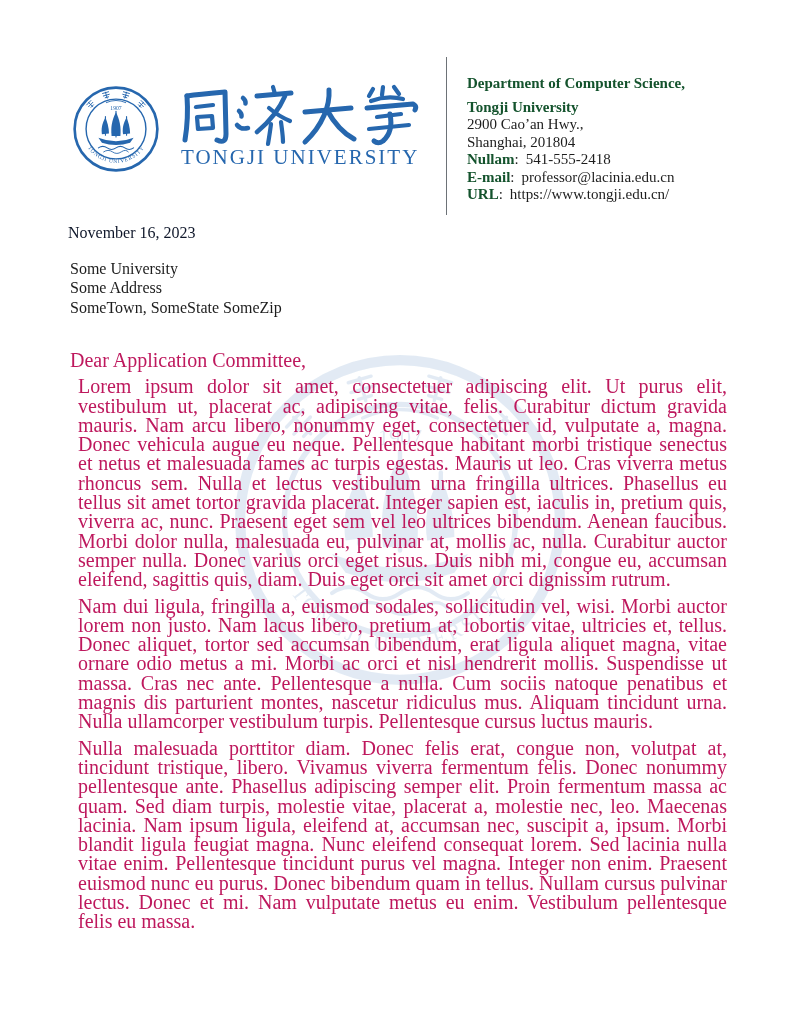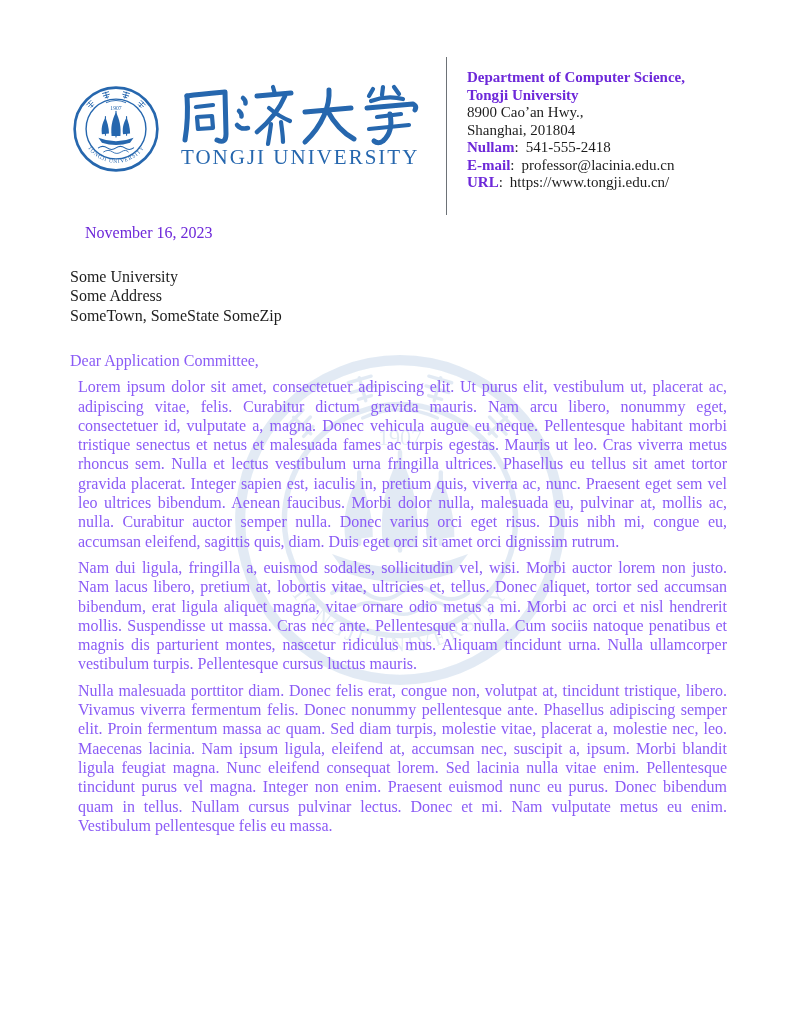--- a/index.html
+++ b/index.html
@@ -54,36 +54,36 @@
     background:#6d7277;
     z-index:2;
   }
   .contact{
     position:absolute;left:467px;top:69px;
     width:290px;
     font-size:15px;line-height:17.5px;
     color:#1d1d1d;
     z-index:2;
   }
-  .contact .bold-blue{font-weight:bold;color:#6d28d9;}
+  .contact .bold-blue{font-weight:bold;color:#14532d;margin-top:6px;}
   .contact .sep{color:#1d1d1d;margin-right:7px;}
   
   .date{
-    position:absolute;left:85px;top:223px;
-    font-size:16px;line-height:19.3px;color:#6d28d9;z-index:1;
+    position:absolute;left:68px;top:223px;
+    font-size:16px;line-height:19.3px;color:#0f172a;z-index:1;
   }
   .recipient{
     position:absolute;left:70px;top:259px;
-    font-size:16px;line-height:19.3px;color:#1d1d1d;z-index:1;margin-top:8px;
+    font-size:16px;line-height:19.3px;color:#1d1d1d;z-index:1;
   }
   .body-text{
     position:absolute;left:70px;top:351px;
     width:657px;
-    font-size:16px;line-height:19.3px;
-    color:#8b5cf6;
+    font-size:20px;line-height:19.3px;
+    color:#be185d;
     z-index:1;
   }
   .body-text p{
     margin:7px 0 0 8px;
     text-align:justify;
   }
   .body-text p.salutation{
     margin:0 0 3px 0;
     text-align:left;
   }
@@ -204,21 +204,21 @@
     <path d="M188,45 L228,41" stroke-width="4.2"></path>
   </svg>
 
   <div class="en-name">TONGJI UNIVERSITY</div>
 
   <div class="vrule"></div>
 
   <div class="contact">
     <div class="bold-blue">Department of Computer Science,</div>
     <div class="bold-blue">Tongji University</div>
-    <div>8900 Cao’an Hwy.,</div>
+    <div>2900 Cao’an Hwy.,</div>
     <div>Shanghai, 201804</div>
     <div>
       <span class="bold-blue">Nullam</span><span class="sep">:</span><span>541-555-2418</span>
     </div>
     <div>
       <span class="bold-blue">E-mail</span><span class="sep">:</span><span>professor@lacinia.edu.cn</span>
     </div>
     <div>
       <span class="bold-blue">URL</span><span class="sep">:</span><span>https://www.tongji.edu.cn/</span>
     </div>

